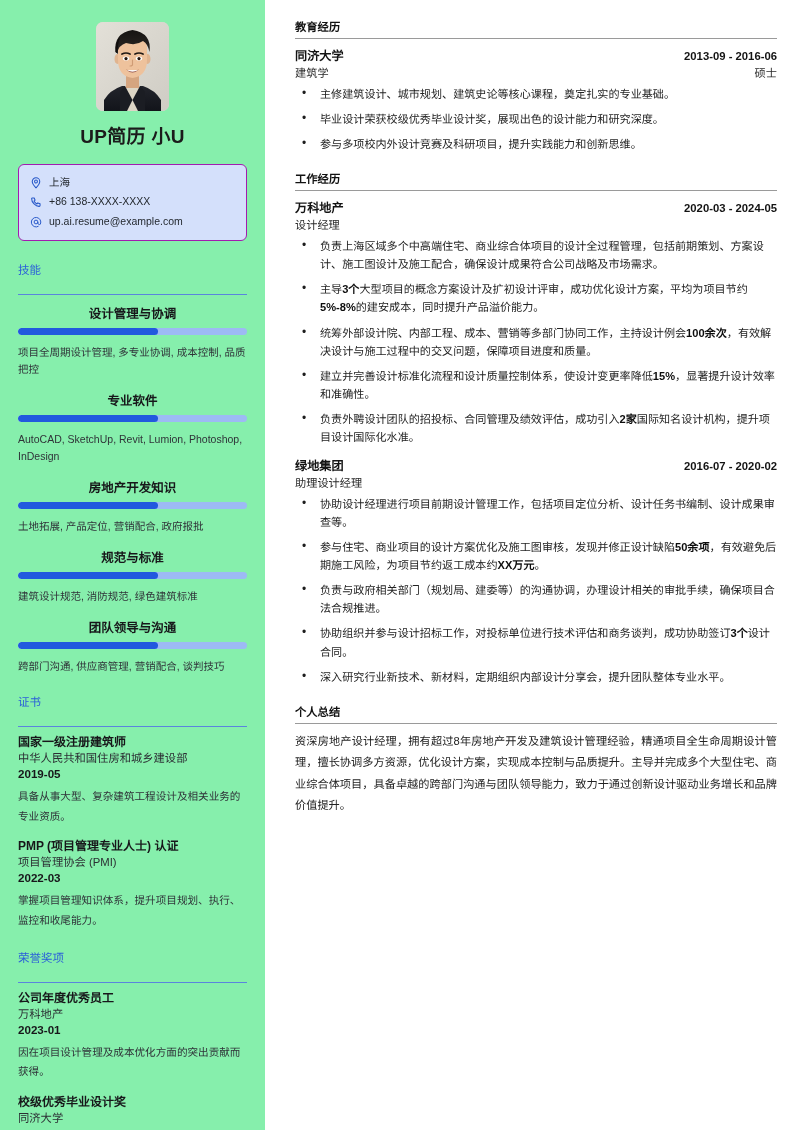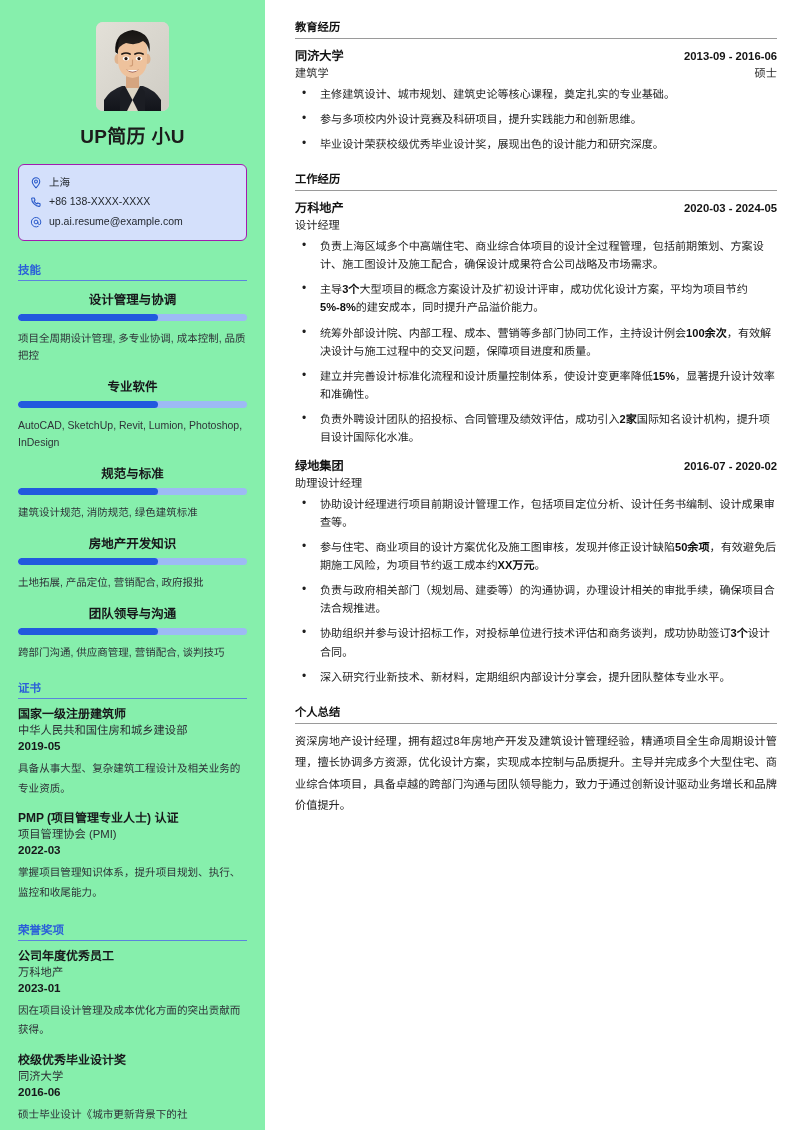--- a/index.html
+++ b/index.html
@@ -68,23 +68,23 @@
     font-size: 10.5px;
     color: #24292f;
     line-height: 1.85;
     white-space: nowrap;
   }
   .ci { width: 12px; height: 12px; flex: 0 0 12px; color: #2657c8; }
   .ci svg { display: block; width: 12px; height: 12px; }
 
   .side-head {
     font-size: 11.5px;
-    font-weight: bold;
+    font-weight: normal;
     color: #2b5fd9;
-    padding-bottom: 3px;
+    padding-bottom: 17px;
     border-bottom: 1.3px solid #5a84dd;
     margin-bottom: 8px;
   }
   .side-head.gap { margin-top: 18px; }
 
   .skill { margin-bottom: 12px; }
   .skill-name {
     font-size: 12.5px;
     font-weight: bold;
     color: #17171a;
@@ -303,32 +303,32 @@
         <div class="skill-desc">项目全周期设计管理, 多专业协调, 成本控制, 品质把控</div>
       </div>
       <div class="skill">
         <div class="skill-name">专业软件</div>
         <div class="bar-track">
           <div class="bar-fill" style="width: 61%;"></div>
         </div>
         <div class="skill-desc">AutoCAD, SketchUp, Revit, Lumion, Photoshop, InDesign</div>
       </div>
       <div class="skill">
+        <div class="skill-name">房地产开发知识</div>
+        <div class="bar-track">
+          <div class="bar-fill" style="width: 61%;"></div>
+        </div>
+        <div class="skill-desc">土地拓展, 产品定位, 营销配合, 政府报批</div>
+      </div>
+      <div class="skill">
         <div class="skill-name">规范与标准</div>
         <div class="bar-track">
           <div class="bar-fill" style="width: 61%;"></div>
         </div>
         <div class="skill-desc">建筑设计规范, 消防规范, 绿色建筑标准</div>
-      </div>
-      <div class="skill">
-        <div class="skill-name">房地产开发知识</div>
-        <div class="bar-track">
-          <div class="bar-fill" style="width: 61%;"></div>
-        </div>
-        <div class="skill-desc">土地拓展, 产品定位, 营销配合, 政府报批</div>
       </div>
       <div class="skill">
         <div class="skill-name">团队领导与沟通</div>
         <div class="bar-track">
           <div class="bar-fill" style="width: 61%;"></div>
         </div>
         <div class="skill-desc">跨部门沟通, 供应商管理, 营销配合, 谈判技巧</div>
       </div>
     </div>
 
@@ -373,22 +373,22 @@
       <div class="job-line1">
         <span class="job-org">同济大学</span>
         <span class="job-date">2013-09 - 2016-06</span>
       </div>
       <div class="job-line2">
         <span class="job-role">建筑学</span>
         <span class="job-degree">硕士</span>
       </div>
       <ul class="bullets">
           <li>主修建筑设计、城市规划、建筑史论等核心课程，奠定扎实的专业基础。</li>
+          <li>毕业设计荣获校级优秀毕业设计奖，展现出色的设计能力和研究深度。</li>
           <li>参与多项校内外设计竞赛及科研项目，提升实践能力和创新思维。</li>
-          <li>毕业设计荣获校级优秀毕业设计奖，展现出色的设计能力和研究深度。</li>
         </ul>
     </div>
 
     <div class="main-head gap">工作经历</div>
     <div class="job">
       <div class="job-line1">
         <span class="job-org">万科地产</span>
         <span class="job-date">2020-03 - 2024-05</span>
       </div>
       <div class="job-line2">

